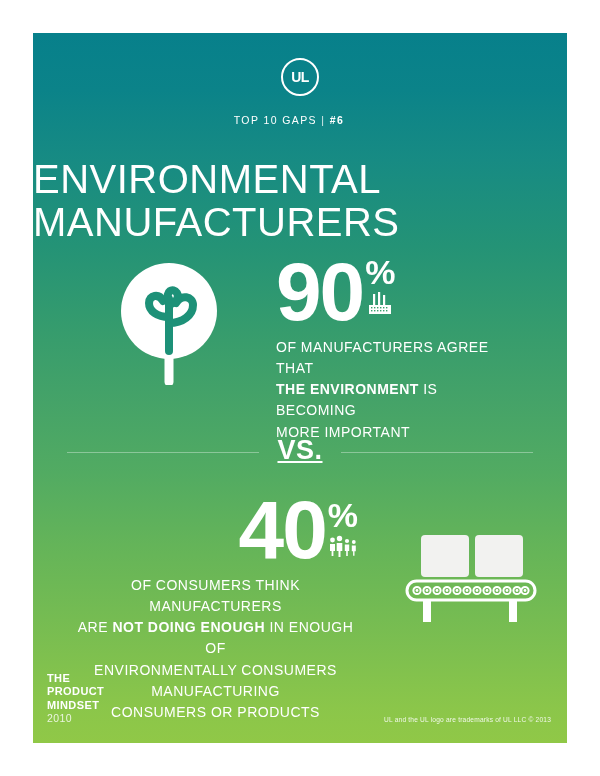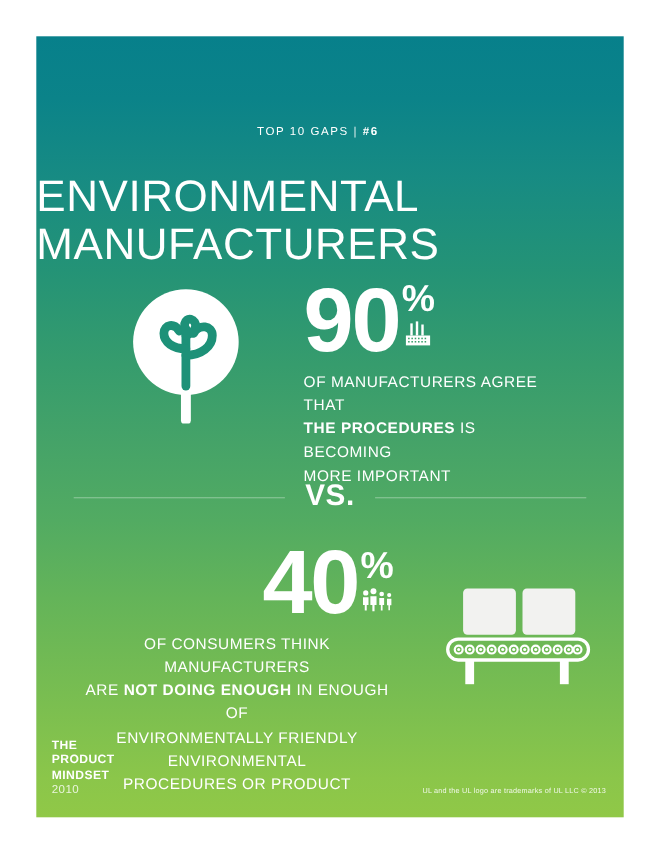--- a/index.html
+++ b/index.html
@@ -151,20 +151,21 @@
   .caption-right { text-align: center; }
 
   
   .vs-row {
     position: absolute;
     top: 404px;
     left: 34px;
     width: 466px;
     display: flex;
     align-items: center;
+    text-decoration: underline;
   }
   .vs-rule {
     flex: 1 1 auto;
     height: 1px;
     background: rgba(255,255,255,0.35);
   }
   .vs-label {
     flex: 0 0 auto;
     font-size: 27px;
     font-weight: bold;
@@ -219,20 +220,25 @@
     letter-spacing: 0.2px;
     color: rgba(255,255,255,0.88);
   }
 </style>
 </head>
 <body>
 
 <div class="page">
   <div class="poster">
 
+    <div class="ul-logo-wrap">
+      <span class="ul-logo">
+        <span class="ul-text">UL</span>
+      </span>
+    </div>
 
     <div class="kicker">
       <span>TOP 10 GAPS</span>
       <span class="kicker-sep">|</span>
       <span class="kicker-strong">#6</span>
     </div>
 
     <h1 class="title">
       <span class="title-line">ENVIRONMENTAL</span>
       <span class="title-line">MANUFACTURERS</span>
@@ -276,21 +282,21 @@
                 <rect x="13" y="18" width="1.4" height="1.4"></rect>
                 <rect x="16" y="18" width="1.4" height="1.4"></rect>
                 <rect x="19" y="18" width="1.4" height="1.4"></rect>
               </g>
             </svg>
           </span>
         </span>
       </div>
       <div class="caption caption-left">
         <div>OF MANUFACTURERS AGREE THAT</div>
-        <div><b>THE PROCEDURES</b><span> IS BECOMING</span></div>
+        <div><b>THE ENVIRONMENT</b><span> IS BECOMING</span></div>
         <div>MORE IMPORTANT</div>
       </div>
     </div>
 
     <div class="vs-row">
       <span class="vs-rule"></span>
       <span class="vs-label">VS.</span>
       <span class="vs-rule"></span>
     </div>
 
@@ -311,22 +317,22 @@
                 <circle cx="25.8" cy="7" r="1.9"></circle>
                 <path d="M23.8 10.4 h4 v5.8 h-1.3 v4.6 h-1.4 v-4.6 h-1.3 z"></path>
               </g>
             </svg>
           </span>
         </span>
       </div>
       <div class="caption caption-right">
         <div>OF CONSUMERS THINK MANUFACTURERS</div>
         <div><span>ARE </span><b>NOT DOING ENOUGH</b><span> IN ENOUGH OF</span></div>
-        <div>ENVIRONMENTALLY FRIENDLY ENVIRONMENTAL</div>
-        <div>PROCEDURES OR PRODUCT</div>
+        <div>ENVIRONMENTALLY CONSUMERS MANUFACTURING</div>
+        <div>CONSUMERS OR PRODUCTS</div>
       </div>
     </div>
 
     <div class="conveyor-icon">
       <svg width="132" height="90" viewBox="0 0 132 90" aria-hidden="true">
         <rect x="16" y="2" width="48" height="42" rx="4" fill="#f2f2f0"></rect>
         <rect x="70" y="2" width="48" height="42" rx="4" fill="#f2f2f0"></rect>
         <rect x="2" y="48" width="128" height="19" rx="9.5" fill="none" stroke="#ffffff" stroke-width="3"></rect>
         <g fill="none" stroke="#ffffff" stroke-width="2">
           <circle cx="12" cy="57.5" r="3.6"></circle>

